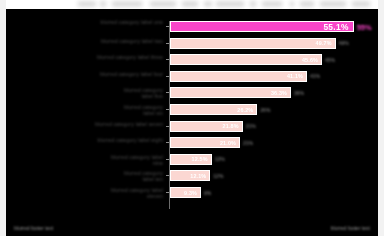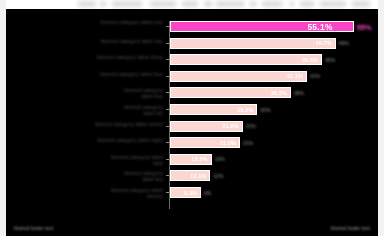--- a/index.html
+++ b/index.html
@@ -107,21 +107,21 @@
     top: 50%;
     transform: translateY(-50%);
     color: #ffffff;
     font-size: 5.4px;
     font-weight: bold;
     letter-spacing: .15px;
     white-space: nowrap;
   }
   .bar.highlight .bar-value {
     font-size: 8.4px;
-    right: 20px;
+    right: 4px;
     letter-spacing: .3px;
   }
   .bar-outside {
     position: absolute;
     top: 50%;
     transform: translateY(-50%);
     color: #6a6a6a;
     font-size: 5px;
     font-weight: bold;
     white-space: nowrap;

